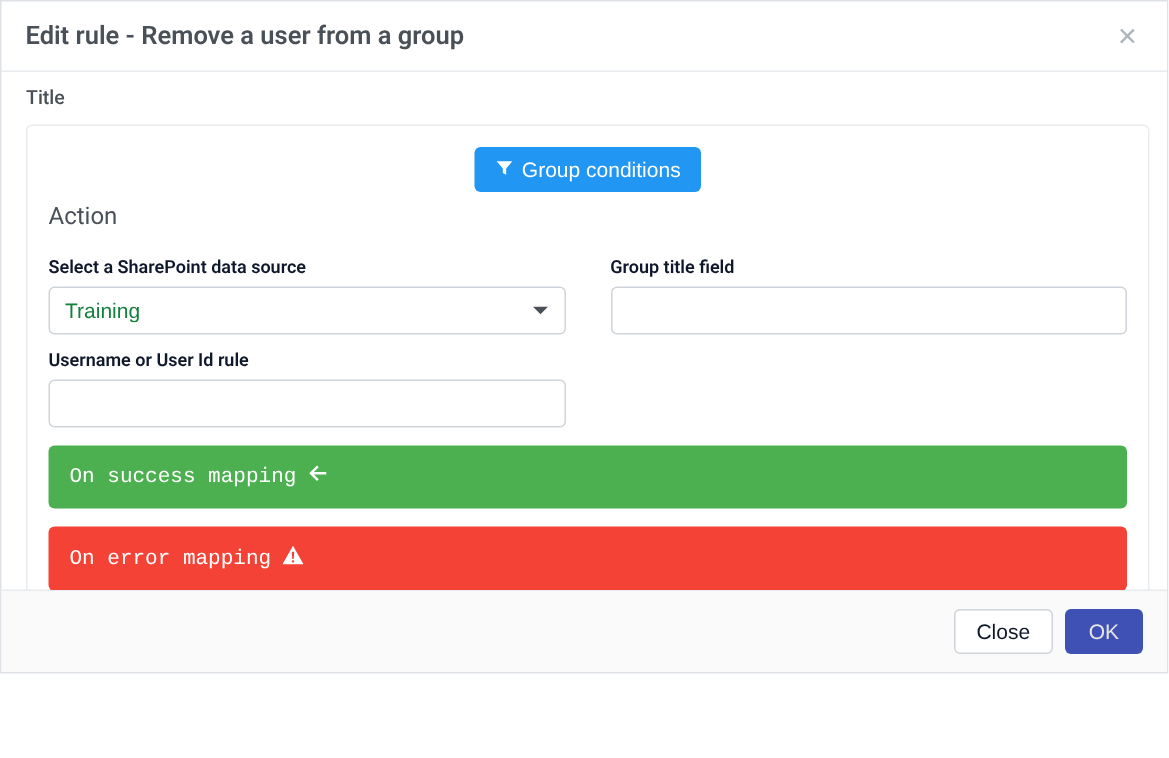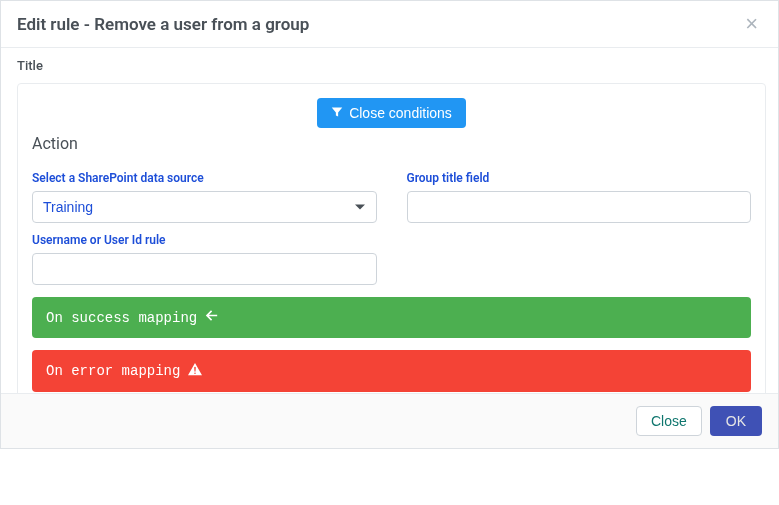--- a/index.html
+++ b/index.html
@@ -62,21 +62,21 @@
       border-radius: 4px;
       color: #495057;
       background: #fff;
     }
     .form-select {
       width: 100%;
       padding: 7px 10px;
       font-size: 14px;
       border: 1px solid #ced4da;
       border-radius: 4px;
-      color: #1d4ed8;
+      color: #15803d;
       background: #fff;
       appearance: none;
       -webkit-appearance: none;
       position: relative;
     }
     .select-wrapper {
       position: relative;
     }
     .select-wrapper::after {
       content: "";
@@ -124,21 +124,21 @@
     .row {
       display: flex;
       gap: 30px;
     }
     .col {
       flex: 1;
     }
     .small-label {
       font-size: 12px;
       font-weight: 600;
-      color: #1d4ed8;
+      color: #0f172a;
       margin-bottom: 6px;
       display: block;
     }
     .mapping-bar {
       padding: 12px 14px;
       border-radius: 4px;
       color: #fff;
       font-size: 14px;
       display: flex;
       align-items: center;
@@ -156,21 +156,21 @@
       border-top: 1px solid #e9ecef;
       padding: 12px 16px;
       display: flex;
       justify-content: flex-end;
       gap: 8px;
       background: #fafafa;
     }
     .btn-close-footer {
       background: #fff;
       border: 1px solid #ced4da;
-      color: #0f766e;
+      color: #0f172a;
       padding: 6px 14px;
       border-radius: 4px;
       font-size: 14px;
       cursor: pointer;
     }
     .btn-ok {
       background: #3f51b5;
       color: #e5e5e5;
       border: none;
       padding: 6px 16px;
@@ -198,21 +198,21 @@
     </div>
 
     <div class="card">
       <div class="edit-conditions-row">
         <button class="btn btn-primary">
           <span class="icon-svg">
             <svg width="12" height="12" viewBox="0 0 16 16" fill="white">
                 <path d="M1 2h14l-5.5 6.5V14l-3-1.5V8.5L1 2z"></path>
               </svg>
           </span>
-          <span>Close conditions</span>
+          <span>Group conditions</span>
         </button>
       </div>
 
       <div class="section-title">Action</div>
 
       <div class="row">
         <div class="col">
           <label class="small-label">Select a SharePoint data source</label>
           <div class="select-wrapper">
             <select class="form-select">

